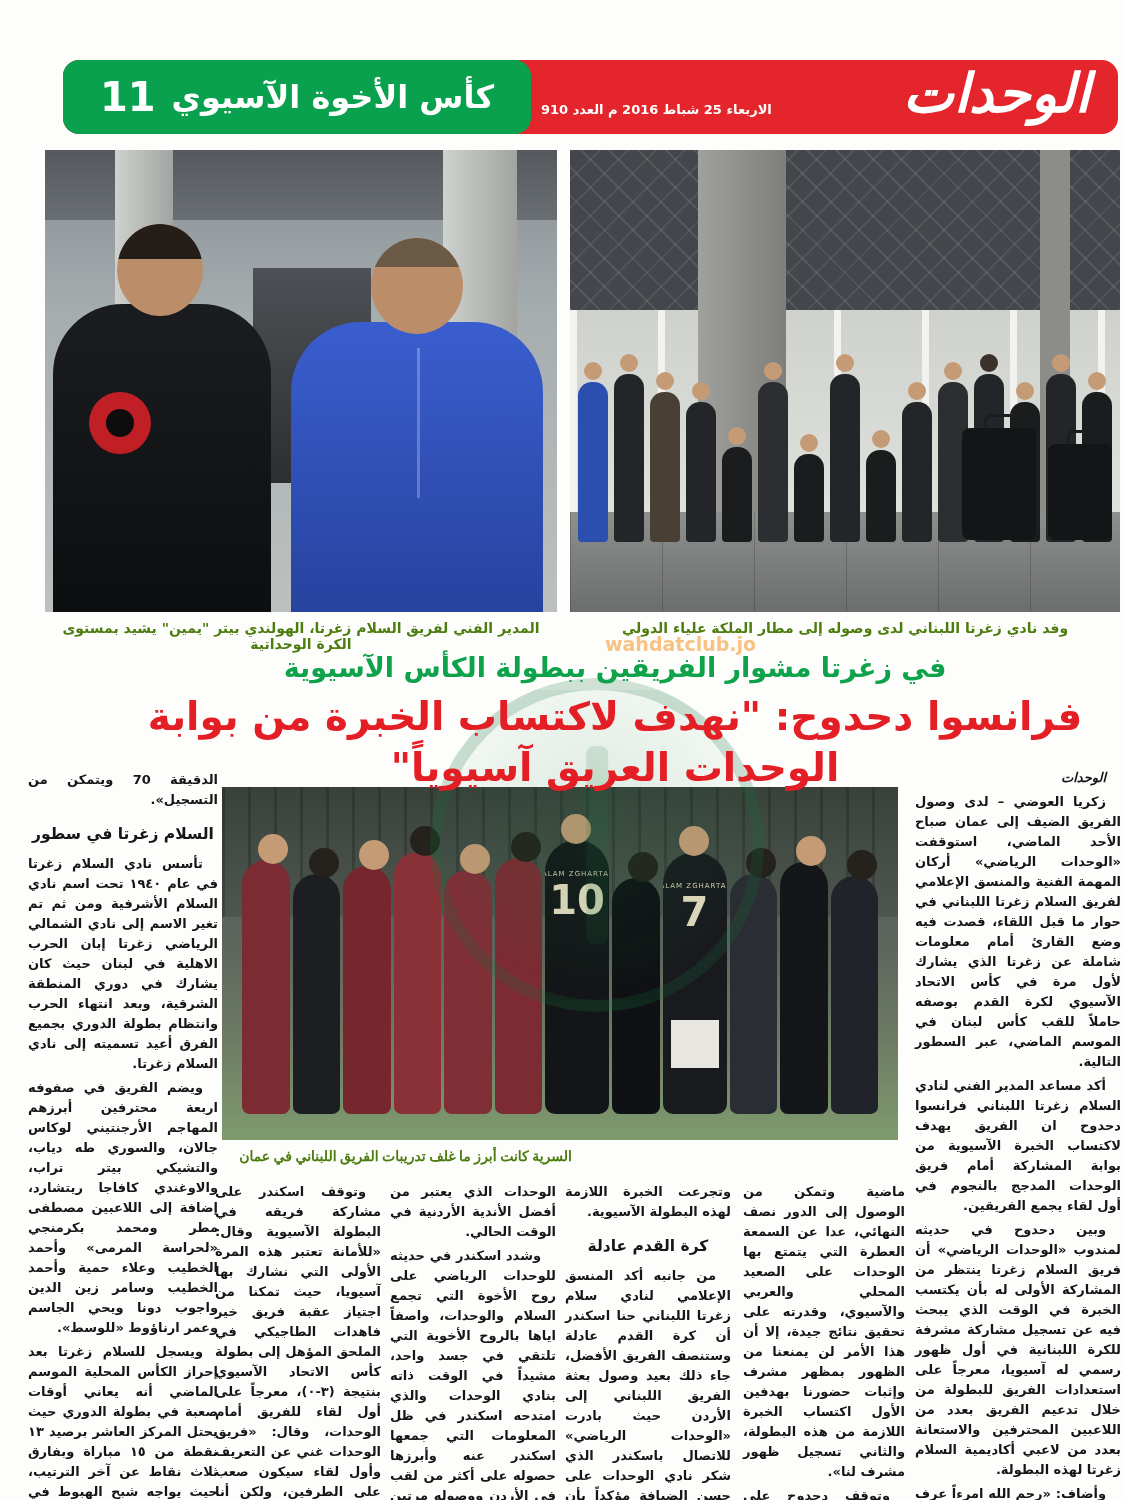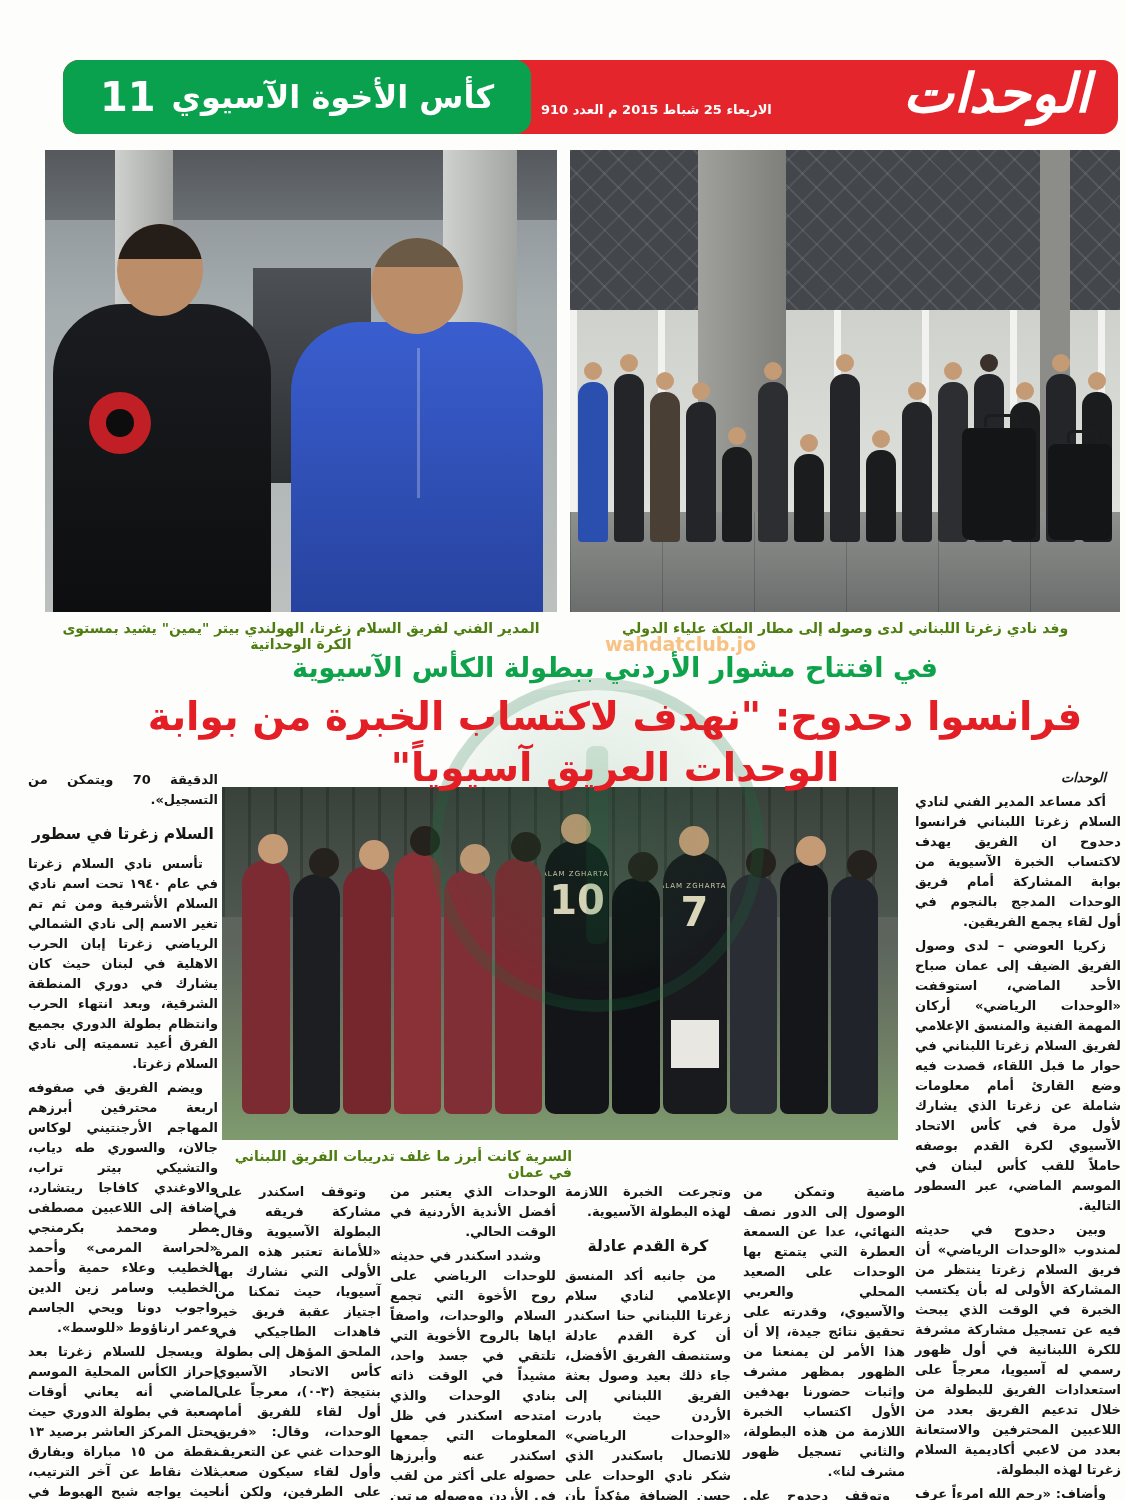--- a/index.html
+++ b/index.html
@@ -19,21 +19,21 @@
   .section-title{font-size:32px;font-weight:bold;}
 
   
   .photo{position:absolute;overflow:hidden;z-index:1;background:#9aa0a3;}
   .photo-left{left:45px;top:150px;width:512px;height:462px;}
   .photo-right{left:570px;top:150px;width:550px;height:462px;}
   .photo-main{left:222px;top:787px;width:676px;height:353px;}
   .caption{position:absolute;font-size:14px;font-weight:bold;color:#4d7c0f;z-index:3;}
   .cap-left{left:45px;top:620px;width:512px;text-align:center;}
   .cap-right{left:570px;top:620px;width:550px;text-align:center;}
-  .cap-main{left:222px;top:1148px;width:350px;text-align:right;}
+  .cap-main{left:222px;top:1148px;width:350px;text-align:right;font-family:Liberation Serif, serif;}
 
   
   .pl-bg{position:absolute;inset:0;background:linear-gradient(180deg,#878d92 0%,#a6adaf 35%,#bcc0bf 100%);}
   .pl-ceiling{position:absolute;left:0;top:0;right:0;height:70px;background:linear-gradient(180deg,#55595d,#6a6f73);}
   .pl-pillar{position:absolute;top:0;bottom:0;background:linear-gradient(90deg,#cfd1cf,#a2a4a1);}
   .pl-p1{left:70px;width:58px;}
   .pl-p2{left:398px;width:74px;}
   .pl-gate{position:absolute;left:208px;top:118px;width:118px;height:215px;
            background:linear-gradient(180deg,#4d5155,#2c2f32);}
   .man{position:absolute;bottom:0;border-radius:70px 70px 0 0;}
@@ -142,21 +142,21 @@
   .coltag{color:#00a04e;font-weight:bold;font-style:italic;font-size:14px;
           text-align:right;margin:0 0 6px 0;}
 </style>
 </head>
 <body>
 
 <div class="page">
 
   <div class="band-red">
     <div class="masthead">الوحدات</div>
-    <div class="dateline">الاربعاء 25 شباط 2015 م العدد 910</div>
+    <div class="dateline">الاربعاء 25 شباط 2016 م العدد 910</div>
     <div class="band-green">
       <span class="section-title">كأس الأخوة الآسيوي</span>
       <span class="page-num">11</span>
     </div>
   </div>
 
   <div class="photo photo-left">
     <div class="pl-bg"></div>
     <div class="pl-ceiling"></div>
     <div class="pl-pillar pl-p1"></div>
@@ -197,21 +197,21 @@
     <div class="suitcase sc1"></div>
     <div class="suitcase sc2"></div>
   </div>
 
   <div class="caption cap-left">المدير الفني لفريق السلام زغرتا، الهولندي بيتر "يمين" يشيد بمستوى الكرة الوحداتية</div>
   <div class="caption cap-right">وفد نادي زغرتا اللبناني لدى وصوله إلى مطار الملكة علياء الدولي</div>
 
   <div class="wm-emblem"></div>
   <div class="wm-site">wahdatclub.jo</div>
 
-  <div class="kicker">في افتتاح مشوار الأردني ببطولة الكأس الآسيوية</div>
+  <div class="kicker">في زغرتا مشوار الفريقين ببطولة الكأس الآسيوية</div>
   <div class="headline">فرانسوا دحدوح: "نهدف لاكتساب الخبرة من بوابة الوحدات العريق آسيوياً"</div>
 
   <div class="photo photo-main">
     <div class="pm-bg"></div>
     <div class="pm-fence"></div>
     <div class="huddle">
       <div class="hfig"></div>
       <div class="hfig"></div>
       <div class="hfig"></div>
       <div class="hfig j7">
@@ -228,22 +228,22 @@
       <div class="hfig"></div>
       <div class="hfig"></div>
       <div class="hfig"></div>
       <div class="hfig"></div>
     </div>
   </div>
   <div class="caption cap-main">السرية كانت أبرز ما غلف تدريبات الفريق اللبناني في عمان</div>
 
   <div class="col colR">
     <p class="coltag">الوحدات</p>
+    <p>زكريا العوضي – لدى وصول الفريق الضيف إلى عمان صباح الأحد الماضي، استوقفت «الوحدات الرياضي» أركان المهمة الفنية والمنسق الإعلامي لفريق السلام زغرتا اللبناني في حوار ما قبل اللقاء، قصدت فيه وضع القارئ أمام معلومات شاملة عن زغرتا الذي يشارك لأول مرة في كأس الاتحاد الآسيوي لكرة القدم بوصفه حاملاً للقب كأس لبنان في الموسم الماضي، عبر السطور التالية.</p>
     <p>أكد مساعد المدير الفني لنادي السلام زغرتا اللبناني فرانسوا دحدوح ان الفريق يهدف لاكتساب الخبرة الآسيوية من بوابة المشاركة أمام فريق الوحدات المدجج بالنجوم في أول لقاء يجمع الفريقين.</p>
-    <p>زكريا العوضي – لدى وصول الفريق الضيف إلى عمان صباح الأحد الماضي، استوقفت «الوحدات الرياضي» أركان المهمة الفنية والمنسق الإعلامي لفريق السلام زغرتا اللبناني في حوار ما قبل اللقاء، قصدت فيه وضع القارئ أمام معلومات شاملة عن زغرتا الذي يشارك لأول مرة في كأس الاتحاد الآسيوي لكرة القدم بوصفه حاملاً للقب كأس لبنان في الموسم الماضي، عبر السطور التالية.</p>
     <p>وبين دحدوح في حديثه لمندوب «الوحدات الرياضي» أن فريق السلام زغرتا ينتظر من المشاركة الأولى له بأن يكتسب الخبرة في الوقت الذي يبحث فيه عن تسجيل مشاركة مشرفة للكرة اللبنانية في أول ظهور رسمي له آسيويا، معرجاً على استعدادات الفريق للبطولة من خلال تدعيم الفريق بعدد من اللاعبين المحترفين والاستعانة بعدد من لاعبي أكاديمية السلام زغرتا لهذه البطولة.</p>
     <p>وأضاف: «رحم الله امرءاً عرف قدر نفسه، ونحن كأول مشاركة لنا في هذه البطولة نعي جيداً بأنها لن تكون مفروشة بالورود خاصة وأننا سنتقابل فرقا متمرسة في البطولة مثل الوحدات الذي سبق له وأن شارك في سبعة نسخ</p>
   </div>
 
   <div class="col col2">
     <p class="noindent">ماضية وتمكن من الوصول إلى الدور نصف النهائي، عدا عن السمعة العطرة التي يتمتع بها الوحدات على الصعيد المحلي والعربي والآسيوي، وقدرته على تحقيق نتائج جيدة، إلا أن هذا الأمر لن يمنعنا من الظهور بمظهر مشرف وإثبات حضورنا بهدفين الأول اكتساب الخبرة اللازمة من هذه البطولة، والثاني تسجيل ظهور مشرف لنا».</p>
     <p>وتوقف دحدوح على حظوظ السلام زغرتا في البطولة الآسيوية مبيناً أن فرق الوحدات الأردني والوحدة السوري والنهضة العماني سبق لها المشاركة</p>
   </div>
 
   <div class="col col3">

